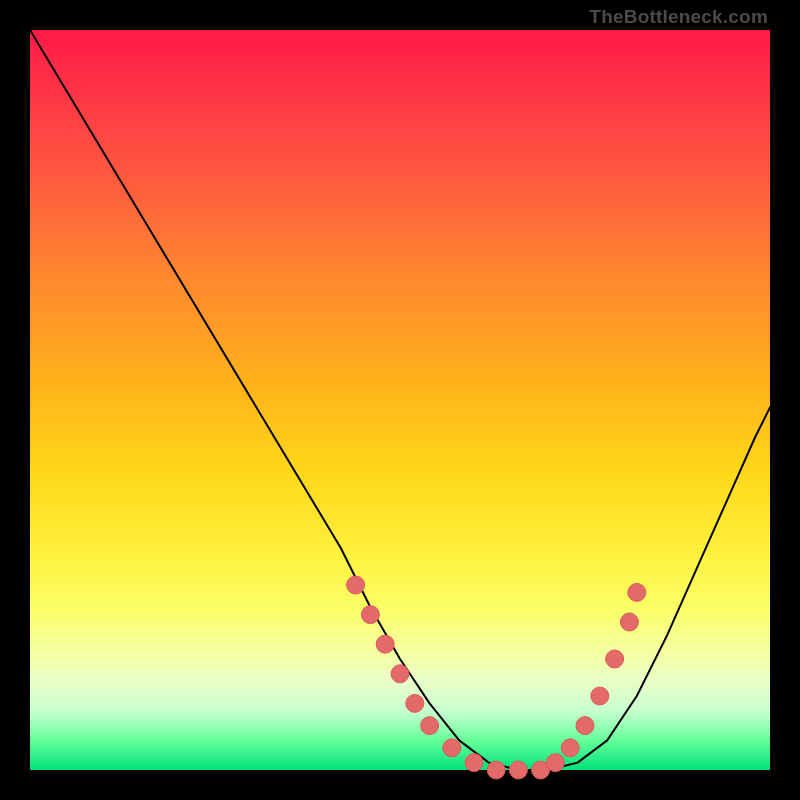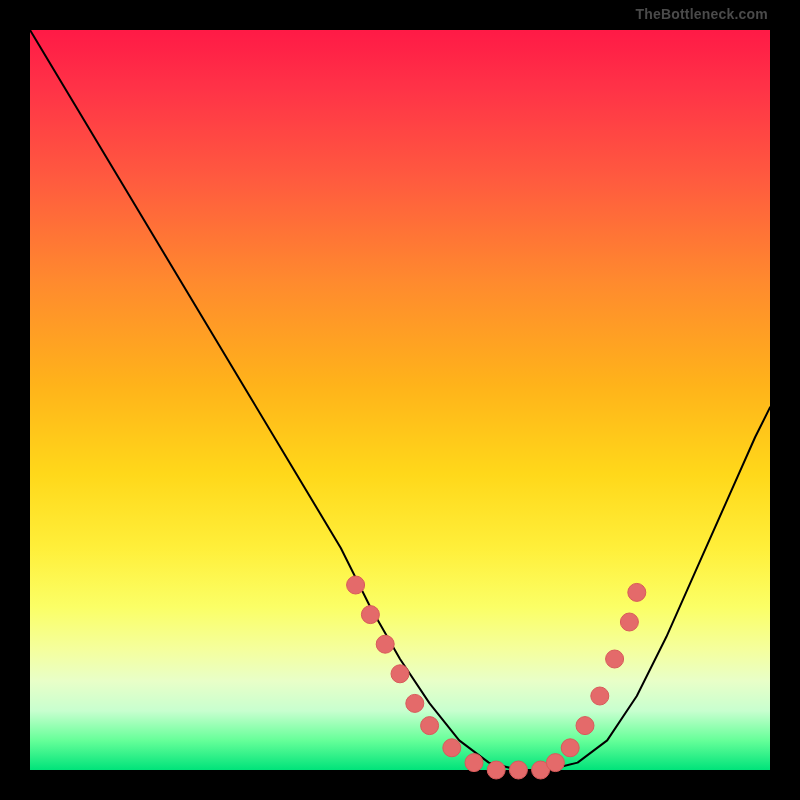--- a/index.html
+++ b/index.html
@@ -41,21 +41,21 @@
       #c8ffcf 92%,
       #66ff99 96%,
       #00e37a 100%
     );
   }
   .watermark {
     position: absolute;
     top: 6px;
     right: 32px;
     color: #4a4a4a;
-    font-size: 14px;
+    font-size: 19px;
     font-weight: 600;
     letter-spacing: 0.2px;
     user-select: none;
   }
   svg.curve {
     position: absolute;
     left: 0;
     top: 0;
     width: 740px;
     height: 740px;

